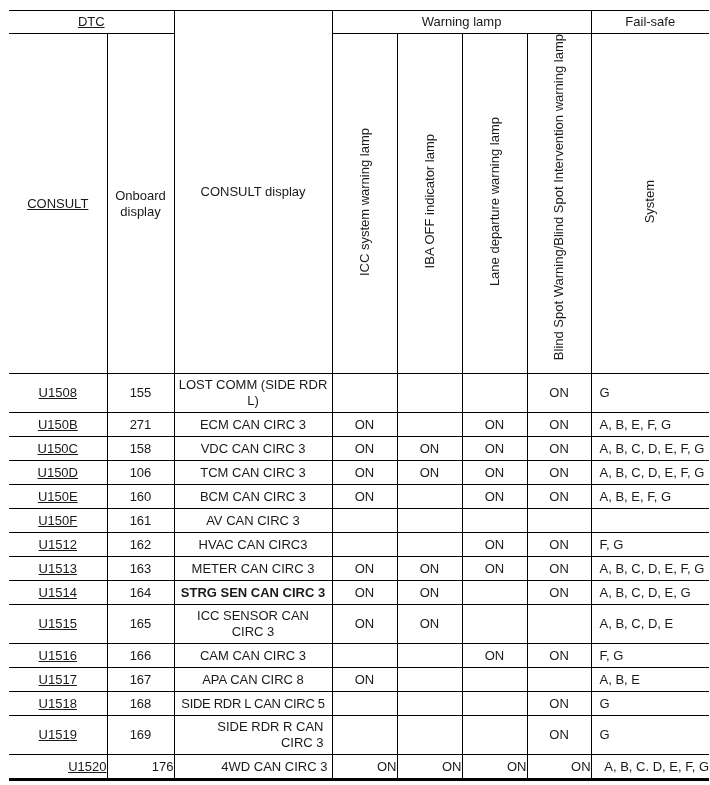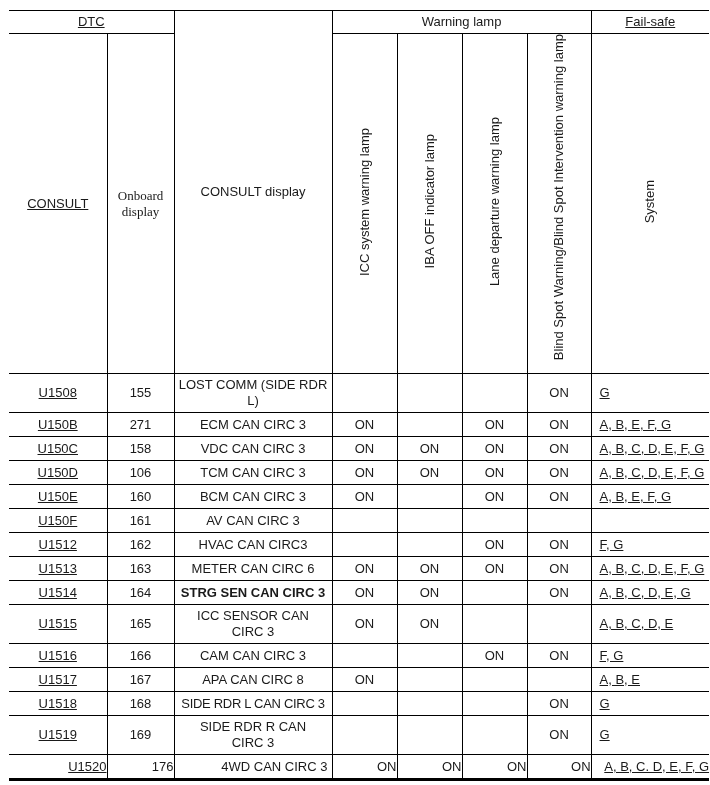--- a/index.html
+++ b/index.html
@@ -4,21 +4,21 @@
 <style>
   html, body { margin: 0; padding: 0; background: #ffffff; }
   body { width: 710px; height: 785px; position: relative; overflow: hidden;
          font-family: "Liberation Sans", sans-serif; color: #1a1a1a; font-size: 13px; }
   table { position: absolute; left: 9px; top: 10px; border-collapse: collapse;
           table-layout: fixed; width: 700px; }
   td, th { font-weight: normal; padding: 0; text-align: center; vertical-align: middle;
            border: 1px solid #000; line-height: 16px; }
   
   tr > :first-child { border-left: none; text-decoration: underline; }
-  tr > :last-child { border-right: none; text-decoration: underline; }
+  tr > :last-child { border-right: none; }
   thead tr:first-child th { border-top: 1.5px solid #000; height: 22px; }
   tbody tr:last-child td { border-bottom: 3px solid #000; text-align: right; }
   .vert { height: 337px; }
   .vtext { writing-mode: vertical-rl; transform: rotate(180deg); display: inline-block;
            white-space: nowrap; line-height: 16px; }
   .sys { text-align: left; padding-left: 8px; white-space: nowrap; }
   .r1 td { height: 23px; }
   .r2 td { height: 38px; }
   .dispc { padding: 0 4px; margin-left: 40px; }
 </style>
@@ -38,21 +38,21 @@
   </colgroup>
   <thead>
     <tr>
       <th colspan="2">DTC</th>
       <th rowspan="2">CONSULT display</th>
       <th colspan="4">Warning lamp</th>
       <th>Fail-safe</th>
     </tr>
     <tr class="vert">
       <th>CONSULT</th>
-      <th style="padding:0 6px;font-family:Liberation Serif, serif;"><span>Onboard display</span></th>
+      <th style="padding:0 6px;"><span>Onboard display</span></th>
       <th><span class="vtext">ICC system warning lamp</span></th>
       <th><span class="vtext">IBA OFF indicator lamp</span></th>
       <th><span class="vtext">Lane departure warning lamp</span></th>
       <th style="vertical-align:bottom;padding-bottom:9px;"><span class="vtext">Blind Spot Warning/Blind Spot Intervention warning lamp</span></th>
       <th><span class="vtext">System</span></th>
     </tr>
   </thead>
   <tbody>
     <tr class="r2">
       <td>U1508</td>
@@ -120,21 +120,21 @@
       <td class="dispc">HVAC CAN CIRC3</td>
       <td></td>
       <td></td>
       <td>ON</td>
       <td>ON</td>
       <td class="sys">F, G</td>
     </tr>
     <tr class="r1">
       <td>U1513</td>
       <td>163</td>
-      <td class="dispc">METER CAN CIRC 6</td>
+      <td class="dispc">METER CAN CIRC 3</td>
       <td>ON</td>
       <td>ON</td>
       <td>ON</td>
       <td>ON</td>
       <td class="sys">A, B, C, D, E, F, G</td>
     </tr>
     <tr class="r1">
       <td>U1514</td>
       <td>164</td>
       <td class="dispc" style="white-space:nowrap;padding:0;font-weight:bold;">STRG SEN CAN CIRC 3</td>
@@ -170,31 +170,31 @@
       <td class="dispc">APA CAN CIRC 8</td>
       <td>ON</td>
       <td></td>
       <td></td>
       <td></td>
       <td class="sys">A, B, E</td>
     </tr>
     <tr class="r1">
       <td>U1518</td>
       <td>168</td>
-      <td class="dispc" style="white-space:nowrap;padding:0;letter-spacing:-0.3px;">SIDE RDR L CAN CIRC 3</td>
+      <td class="dispc" style="white-space:nowrap;padding:0;letter-spacing:-0.3px;">SIDE RDR L CAN CIRC 5</td>
       <td></td>
       <td></td>
       <td></td>
       <td>ON</td>
       <td class="sys">G</td>
     </tr>
     <tr class="r2">
       <td>U1519</td>
       <td>169</td>
-      <td class="dispc" style="padding:0 8px;">SIDE RDR R CAN CIRC 3</td>
+      <td class="dispc" style="padding:0 8px;text-align:right;">SIDE RDR R CAN CIRC 3</td>
       <td></td>
       <td></td>
       <td></td>
       <td>ON</td>
       <td class="sys">G</td>
     </tr>
     <tr class="r1">
       <td>U1520</td>
       <td>176</td>
       <td class="dispc">4WD CAN CIRC 3</td>

